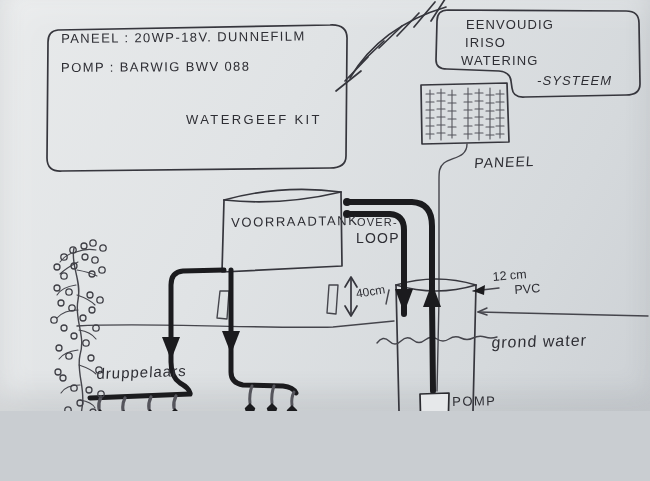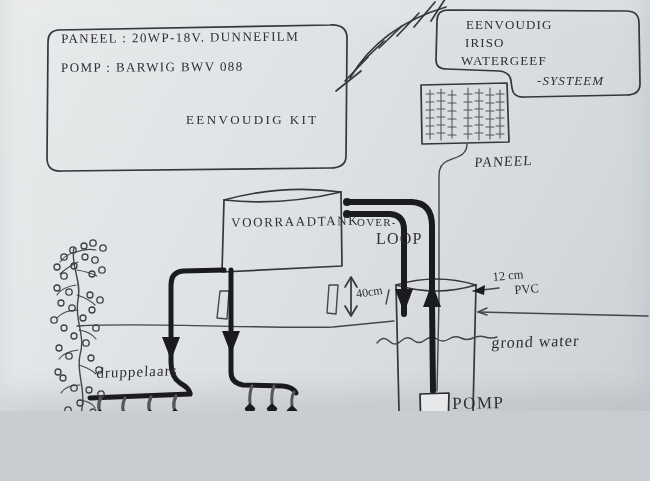--- a/index.html
+++ b/index.html
@@ -1,20 +1,20 @@
 <!DOCTYPE html>
 <html><head>
 <meta charset="utf-8">
 <style>
   html,body{margin:0;padding:0;background:#c9cdd1;}
   .paper{
     position:relative;width:650px;height:411px;overflow:hidden;
     background:linear-gradient(118deg,#e8eaeb 0%,#e0e3e5 40%,#d5d9dc 78%,#cdd1d5 100%);
     box-shadow:inset 0 -16px 26px rgba(90,95,102,.16), inset 14px 6px 34px rgba(255,255,255,.28);
-    font-family:Liberation Serif, serif;
+    font-family:Liberation Sans, sans-serif;
   }
   svg{position:absolute;left:0;top:0;}
   .lbl{position:absolute;color:#2e2e34;white-space:nowrap;transform-origin:left top;}
   .spec{font-size:13px;letter-spacing:1.4px;font-weight:500;}
   .bubble{font-size:13px;letter-spacing:1.1px;font-weight:500;margin-left:16px;}
   .script{letter-spacing:1px;}
   .ink{stroke:#45454c;fill:none;stroke-width:1.4;stroke-linecap:round;stroke-linejoin:round;}
   .ink2{stroke:#36363d;fill:none;stroke-width:1.7;stroke-linecap:round;stroke-linejoin:round;}
   .pipe{stroke:#1b1b1e;fill:none;stroke-width:6;stroke-linecap:round;stroke-linejoin:round;}
   .pipe5{stroke:#1b1b1e;fill:none;stroke-width:5;stroke-linecap:round;stroke-linejoin:round;}
@@ -253,38 +253,38 @@
           <circle cx="68" cy="410" r="3.2"></circle>
       <circle cx="93" cy="412" r="3"></circle>
     </g>
     <path d="M60,433 L93,432" stroke="#26262b" stroke-width="3.6" stroke-linecap="round" fill="none"></path>
     <path class="ink" d="M70,433 L66,440 M79,433 L81,440"></path>
   </g>
 </svg>
 
 <div class="lbl spec" style="left:61px;top:31px;transform:rotate(-0.6deg);">PANEEL : 20WP-18V. DUNNEFILM</div>
 <div class="lbl spec" style="left:61px;top:60px;transform:rotate(-0.4deg);">POMP : BARWIG BWV 088</div>
-<div class="lbl spec" style="left:186px;top:112px;letter-spacing:2.4px;">EENVOUDIG KIT</div>
+<div class="lbl spec" style="left:186px;top:112px;letter-spacing:2.4px;">WATERGEEF KIT</div>
 
 <div class="lbl bubble" style="left:450px;top:17px;">EENVOUDIG</div>
 <div class="lbl bubble" style="left:449px;top:35px;">IRISO</div>
-<div class="lbl bubble" style="left:445px;top:53px;">WATERGEEF</div>
+<div class="lbl bubble" style="left:445px;top:53px;">WATERING</div>
 <div class="lbl bubble" style="left:521px;top:73px;font-style:italic;">-SYSTEEM</div>
 
 <div class="lbl script" style="left:475px;top:155px;font-size:14px;transform:rotate(-2deg) skewX(-6deg);">PANEEL</div>
 
 <div class="lbl" style="left:231px;top:215px;font-size:13px;letter-spacing:1.6px;transform:rotate(-1deg);">VOORRAADTANK</div>
 
 <div class="lbl" style="left:357px;top:216px;font-size:11px;letter-spacing:1.2px;">OVER-</div>
-<div class="lbl" style="left:356px;top:230px;font-size:16px;letter-spacing:1.2px;margin-left:20px;">LOOP</div>
+<div class="lbl" style="left:356px;top:230px;font-size:14px;letter-spacing:1.2px;">LOOP</div>
 
 <div class="lbl" style="left:355px;top:287px;font-size:12px;transform:rotate(-9deg);">40cm</div>
 
 <div class="lbl" style="left:492px;top:270px;font-size:12.5px;transform:rotate(-5deg);">12 cm</div>
 <div class="lbl" style="left:514px;top:283px;font-size:12.5px;transform:rotate(-4deg);">PVC</div>
 
 <div class="lbl script" style="left:492px;top:334px;font-size:16px;transform:rotate(-1.5deg) skewX(-5deg);">grond water</div>
 
-<div class="lbl" style="left:452px;top:394px;font-size:17px;letter-spacing:1.5px;transform:rotate(-1deg);">POMP</div>
+<div class="lbl" style="left:452px;top:394px;font-size:13px;letter-spacing:1.5px;transform:rotate(-1deg);">POMP</div>
 
 <div class="lbl script" style="left:97px;top:365px;font-size:15px;transform:rotate(-2deg) skewX(-5deg);">druppelaars</div>
 
 </div>
 
 </body></html>

